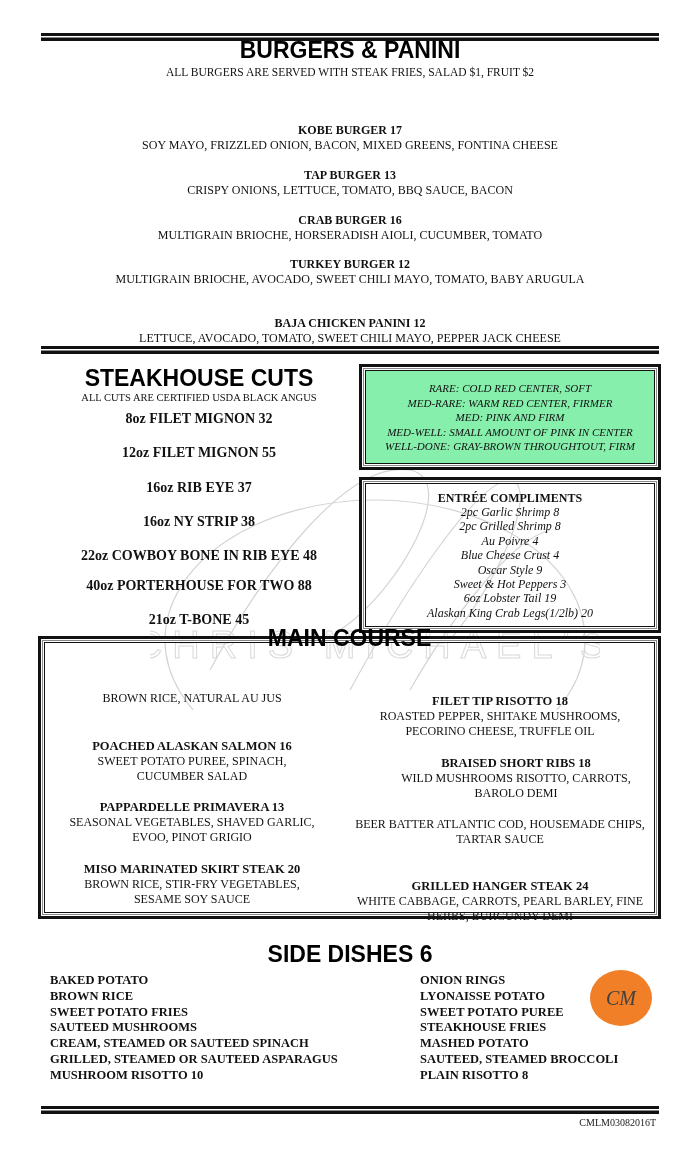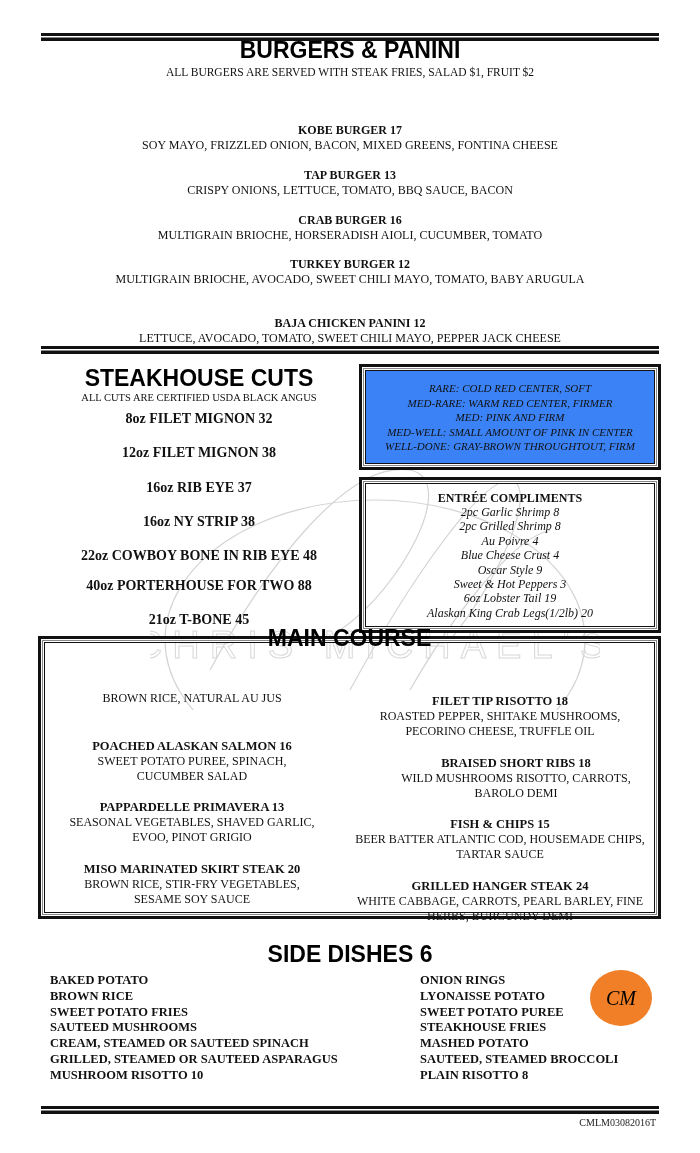--- a/index.html
+++ b/index.html
@@ -29,21 +29,21 @@
   .b-item .name { font-weight: bold; font-size: 12px; line-height: 15px; margin-top: 32px; }
   .b-item .desc { font-size: 12px; line-height: 15px; }
 
   
   #steak { position: absolute; left: 41px; width: 316px; top: 364px; }
   #steak .title { font-size: 23px; line-height: 28px; }
   #steak .sub { font-size: 10.5px; line-height: 12px; text-align: center; }
   .cut { position: absolute; left: 41px; width: 316px; text-align: center; font-weight: bold; font-size: 14px; line-height: 17px; }
 
   .frame {
-    position: absolute; border: 3px solid #111; background: #3b82f6;
+    position: absolute; border: 3px solid #111; background: #86efac;
     box-shadow: inset 0 0 0 1px #fff, inset 0 0 0 2px #888, inset 0 0 0 3px #fff, inset 0 0 0 4px #111;
   }
   #doneness { left: 359px; top: 364px; width: 302px; height: 106px; }
   #doneness .lines { position: absolute; left: 0; right: 0; top: 14px; text-align: center; font-style: italic; font-size: 11px; line-height: 14.5px; }
   #compliments { left: 359px; top: 477px; width: 302px; height: 156px; }
   #compliments .head { position: absolute; left: 0; right: 0; top: 11px; text-align: center; font-weight: bold; font-size: 12px; line-height: 14px; }
   #compliments .lines { position: absolute; left: 0; right: 0; top: 25px; text-align: center; font-style: italic; font-size: 12px; line-height: 14.4px; }
 
   
   #main-frame { left: 38px; top: 636px; width: 623px; height: 283px; background: transparent; }
@@ -55,21 +55,21 @@
   
   #watermark { position: absolute; left: 150px; top: 440px; width: 450px; height: 270px; pointer-events: none; }
 
   
   #sides-title { position: absolute; left: 41px; width: 618px; top: 940px; font-size: 23px; line-height: 28px; }
   .side-col { position: absolute; top: 973px; font-weight: bold; font-size: 12.5px; line-height: 15.8px; }
   .side-col div { white-space: nowrap; }
   #logo-badge {
     position: absolute; left: 590px; top: 970px; width: 62px; height: 56px; border-radius: 50%;
     background: #f07f27; display: flex; align-items: center; justify-content: center;
-    color: #000000; font-style: italic; font-size: 20px; font-family: "Liberation Serif", serif;
+    color: #404040; font-style: italic; font-size: 20px; font-family: "Liberation Serif", serif;
   }
 
   #code { position: absolute; right: 44px; top: 1117px; font-size: 10px; color: #222; }
 </style>
 </head>
 <body>
 
 <div class="rule" style="top:33px;"></div>
 
 <section id="burgers">
@@ -108,21 +108,21 @@
     <ellipse cx="225" cy="200" rx="210" ry="140"></ellipse>
   </g>
   <text x="225" y="218" text-anchor="middle" font-family="Liberation Sans, sans-serif" font-size="38" fill="none" stroke="#d8d8d8" stroke-width="1" letter-spacing="10">CHRIS MICHAEL'S</text>
 </svg>
 
 <section id="steak">
   <div class="h-sans title">STEAKHOUSE CUTS</div>
   <div class="sub">ALL CUTS ARE CERTIFIED USDA BLACK ANGUS</div>
 </section>
 <div class="cut" style="top:410px;">8oz FILET MIGNON 32</div>
-<div class="cut" style="top:444px;">12oz FILET MIGNON 38</div>
+<div class="cut" style="top:444px;">12oz FILET MIGNON 55</div>
 <div class="cut" style="top:479px;">16oz RIB EYE 37</div>
 <div class="cut" style="top:513px;">16oz NY STRIP 38</div>
 <div class="cut" style="top:547px;">22oz COWBOY BONE IN RIB EYE 48</div>
 <div class="cut" style="top:577px;">40oz PORTERHOUSE FOR TWO 88</div>
 <div class="cut" style="top:611px;">21oz T-BONE 45</div>
 
 <div id="doneness" class="frame">
   <div class="lines">
     <div>RARE: COLD RED CENTER, SOFT</div>
     <div>MED-RARE: WARM RED CENTER, FIRMER</div>
@@ -172,21 +172,20 @@
   <div class="name">FILET TIP RISOTTO 18</div>
   <div class="desc">ROASTED PEPPER, SHITAKE MUSHROOMS,</div>
   <div class="desc">PECORINO CHEESE, TRUFFLE OIL</div>
 </div>
 <div class="mc" style="left:366px;top:756px;width:300px;">
   <div class="name">BRAISED SHORT RIBS 18</div>
   <div class="desc">WILD MUSHROOMS RISOTTO, CARROTS,</div>
   <div class="desc">BAROLO DEMI</div>
 </div>
 <div class="mc" style="left:340px;top:817px;width:320px;">
-  <div class="name">FISH &amp; CHIPS 15</div>
   <div class="desc">BEER BATTER ATLANTIC COD, HOUSEMADE CHIPS,</div>
   <div class="desc">TARTAR SAUCE</div>
 </div>
 <div class="mc" style="left:340px;top:879px;width:320px;">
   <div class="name">GRILLED HANGER STEAK 24</div>
   <div class="desc">WHITE CABBAGE, CARROTS, PEARL BARLEY, FINE</div>
   <div class="desc">HERBS, BURGUNDY DEMI</div>
 </div>
 
 <div id="sides-title" class="h-sans">SIDE DISHES 6</div>

